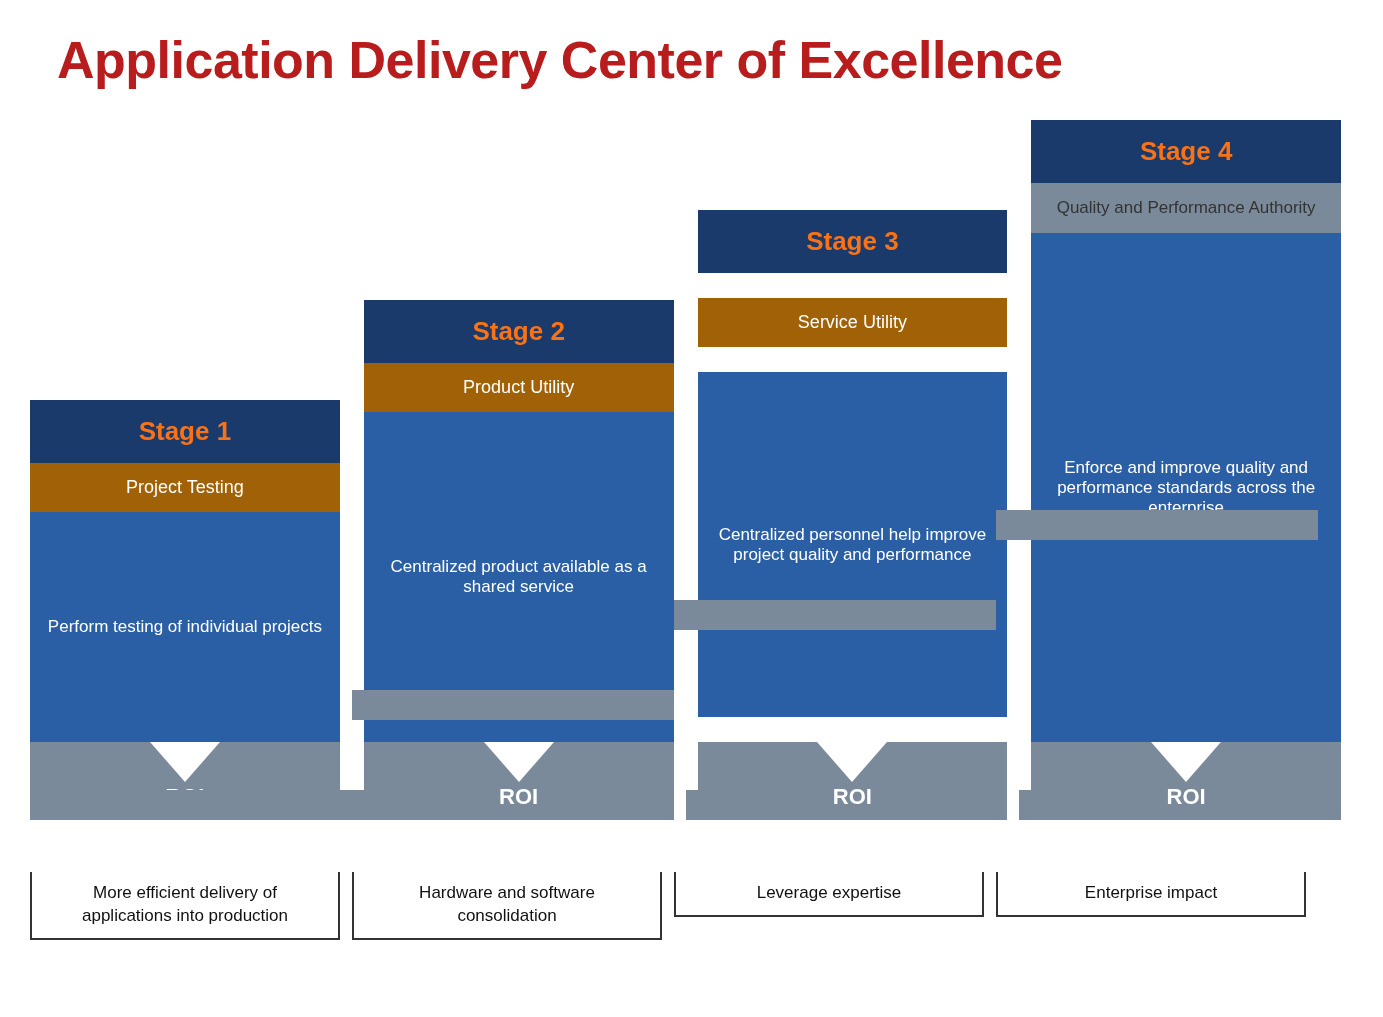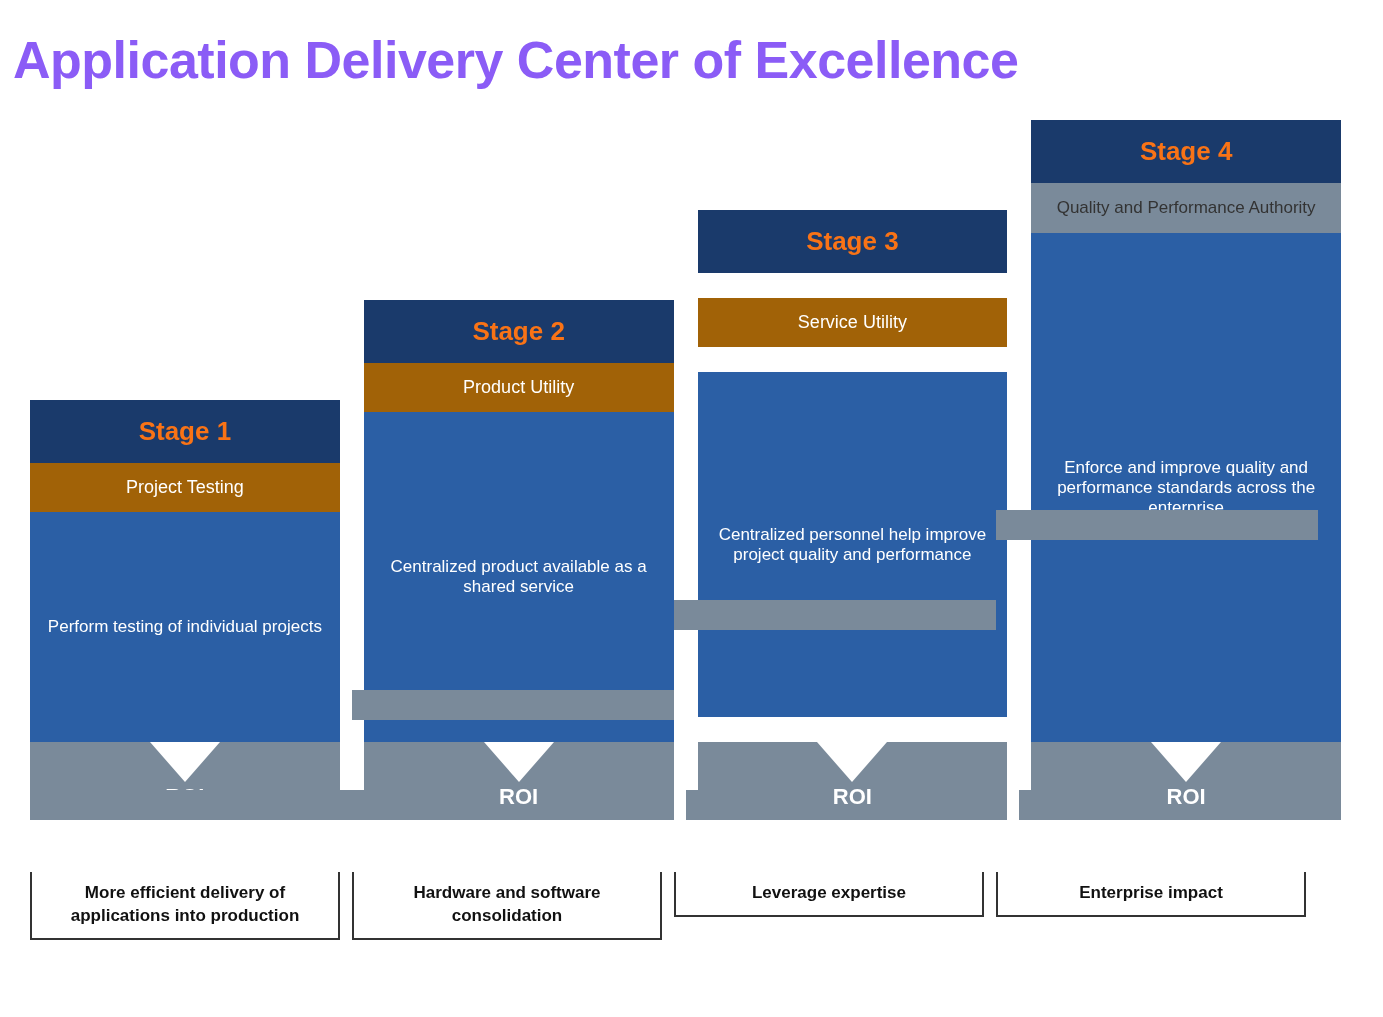--- a/index.html
+++ b/index.html
@@ -8,23 +8,24 @@
       font-family: Arial, sans-serif;
       width: 1383px;
       height: 1017px;
       overflow: hidden;
       position: relative;
     }
 
     .page-title {
       font-size: 52px;
       font-weight: 900;
-      color: #8b5cf6;
-      padding: 30px 30px 20px 13px;
+      color: #b91c1c;
+      padding: 30px 30px 20px 42px;
       letter-spacing: -0.5px;
+      margin-left: 15px;
     }
 
     .diagram-area {
       position: relative;
       width: 100%;
       height: 830px;
       padding: 0 30px;
     }
 
     
@@ -125,21 +126,21 @@
     .below-label {
       width: 310px;
       margin-right: 12px;
     }
 
     .below-label-box {
       border: 2px solid #333;
       border-top: none;
       padding: 10px 14px;
       font-size: 17px;
-      font-weight: 700;
+      font-weight: 400;
       color: #111;
       text-align: center;
       line-height: 1.35;
     }
 
     
     .stage-top-gray {
       background: #7a8a9a;
       color: #333;
       font-size: 17px;

